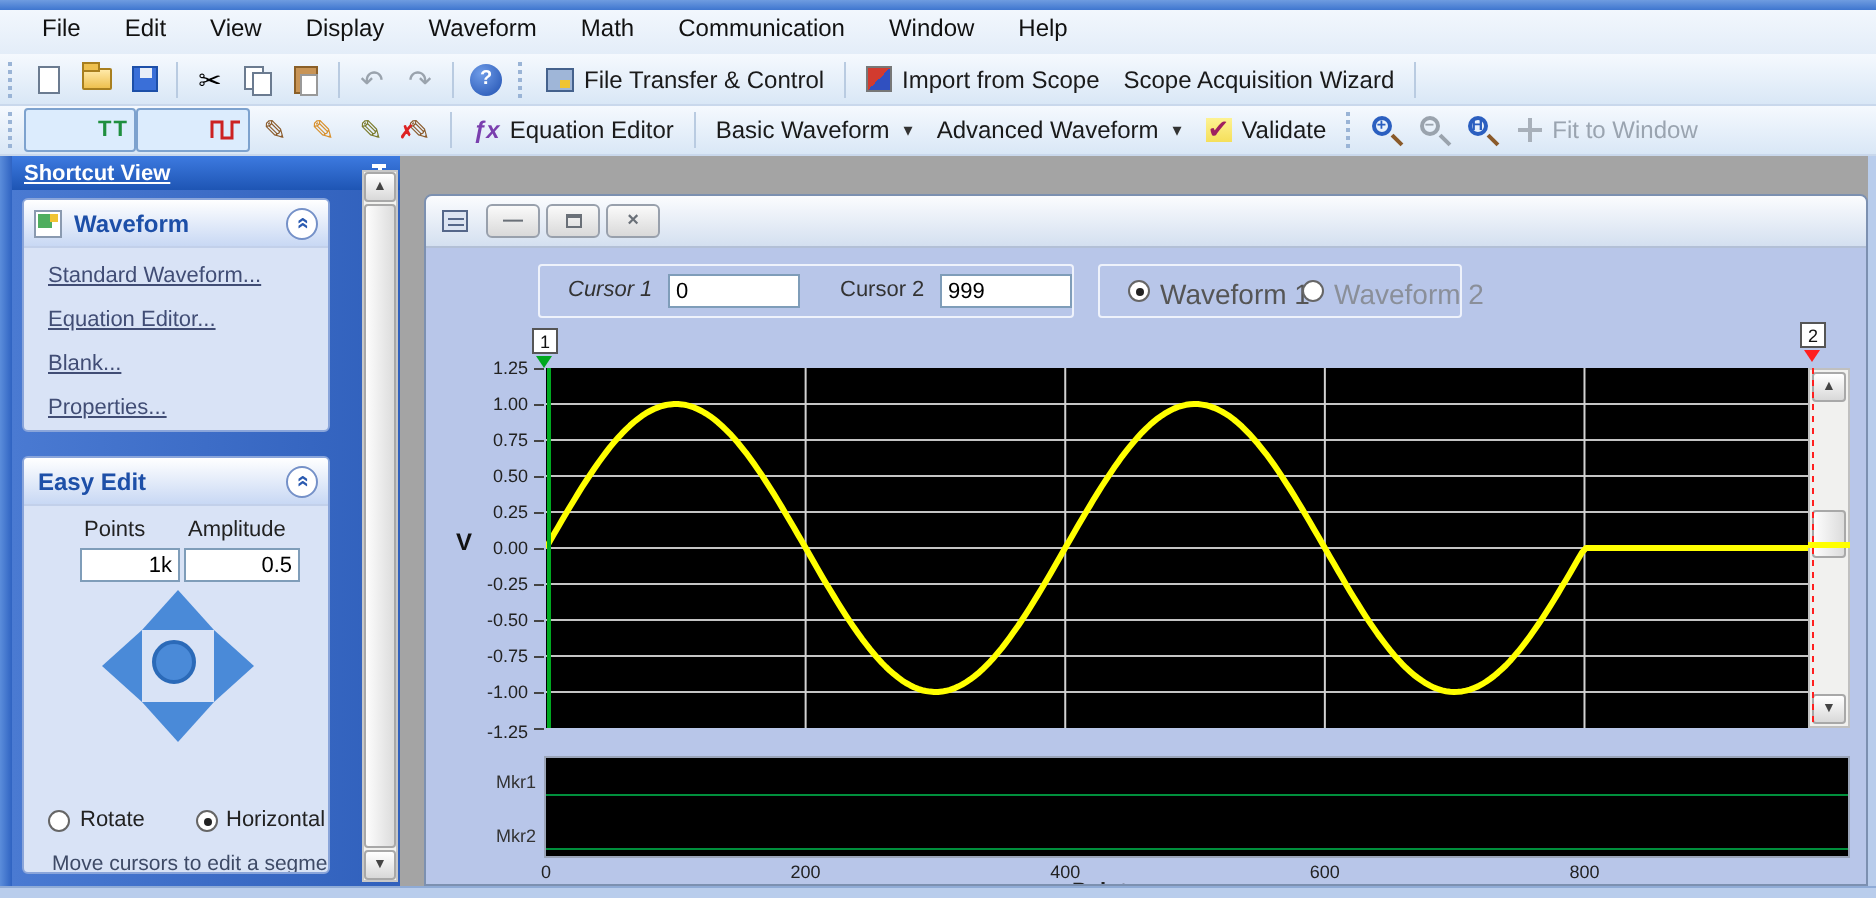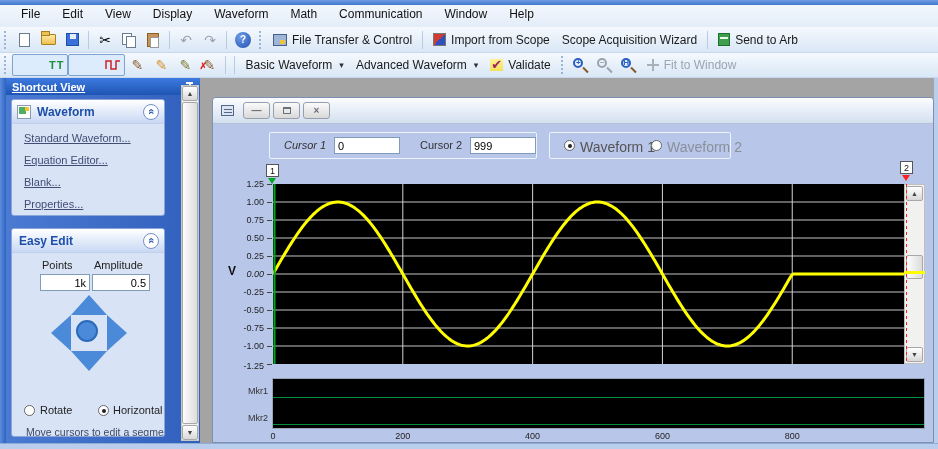--- a/index.html
+++ b/index.html
@@ -204,24 +204,20 @@
   </div>
   <div class="tsep"></div>
   <div class="tb-btn labeled">
     <span class="ico-import"></span>
     <span>Import from Scope</span>
   </div>
   <div class="tb-btn labeled">
     <span>Scope Acquisition Wizard</span>
   </div>
   <div class="tsep"></div>
-  <div class="tb-btn labeled">
-    <span class="ico-arb"></span>
-    <span>Send to Arb</span>
-  </div>
 </div>
 
 <div class="abs toolbar" id="toolbar2">
   <div class="grip"></div>
   <div class="tb-btn toggled">
       <span class="ico-marker">ΤΤ</span>
     </div>
   <div class="tb-btn toggled">
     <svg width="16" height="12">
         <path d="M1 10 V2 H6 V10 H11 V2 H15" fill="none" stroke="#cc2222" stroke-width="1.5"></path>
@@ -233,20 +229,24 @@
   <div class="tb-btn">
       <span class="pencil p2">✎</span>
     </div>
   <div class="tb-btn">
       <span class="pencil p3">✎</span>
     </div>
   <div class="tb-btn">
     <span class="pencil p4"><span>✎</span><span class="erase-x">✗</span></span>
   </div>
   <div class="tsep"></div>
+  <div class="tb-btn labeled">
+    <span class="ico-fx">ƒx</span>
+    <span>Equation Editor</span>
+  </div>
   <div class="tsep"></div>
   <div class="tb-btn labeled">
     <span>Basic Waveform</span>
     <span class="drop-arrow">▾</span>
   </div>
   <div class="tb-btn labeled">
     <span>Advanced Waveform</span>
     <span class="drop-arrow">▾</span>
   </div>
   <div class="tb-btn labeled">
@@ -371,21 +371,21 @@
           <div class="ytick-label" style="top: 54px;">1.25</div>
           <div class="ytick-dash" style="top: 60px;"></div>
           <div class="ytick-label" style="top: 72px;">1.00</div>
           <div class="ytick-dash" style="top: 78px;"></div>
           <div class="ytick-label" style="top: 90px;">0.75</div>
           <div class="ytick-dash" style="top: 96px;"></div>
           <div class="ytick-label" style="top: 108px;">0.50</div>
           <div class="ytick-dash" style="top: 114px;"></div>
           <div class="ytick-label" style="top: 126px;">0.25</div>
           <div class="ytick-dash" style="top: 132px;"></div>
-          <div class="ytick-label" style="top: 144px; font-style: italic;">0.00</div>
+          <div class="ytick-label" style="top: 144px;">0.00</div>
           <div class="ytick-dash" style="top: 150px;"></div>
           <div class="ytick-label" style="top: 162px;">-0.25</div>
           <div class="ytick-dash" style="top: 168px;"></div>
           <div class="ytick-label" style="top: 180px;">-0.50</div>
           <div class="ytick-dash" style="top: 186px;"></div>
           <div class="ytick-label" style="top: 198px;">-0.75</div>
           <div class="ytick-dash" style="top: 204px;"></div>
           <div class="ytick-label" style="top: 216px;">-1.00</div>
           <div class="ytick-dash" style="top: 222px;"></div>
           <div class="ytick-label" style="top: 236px;">-1.25</div>

